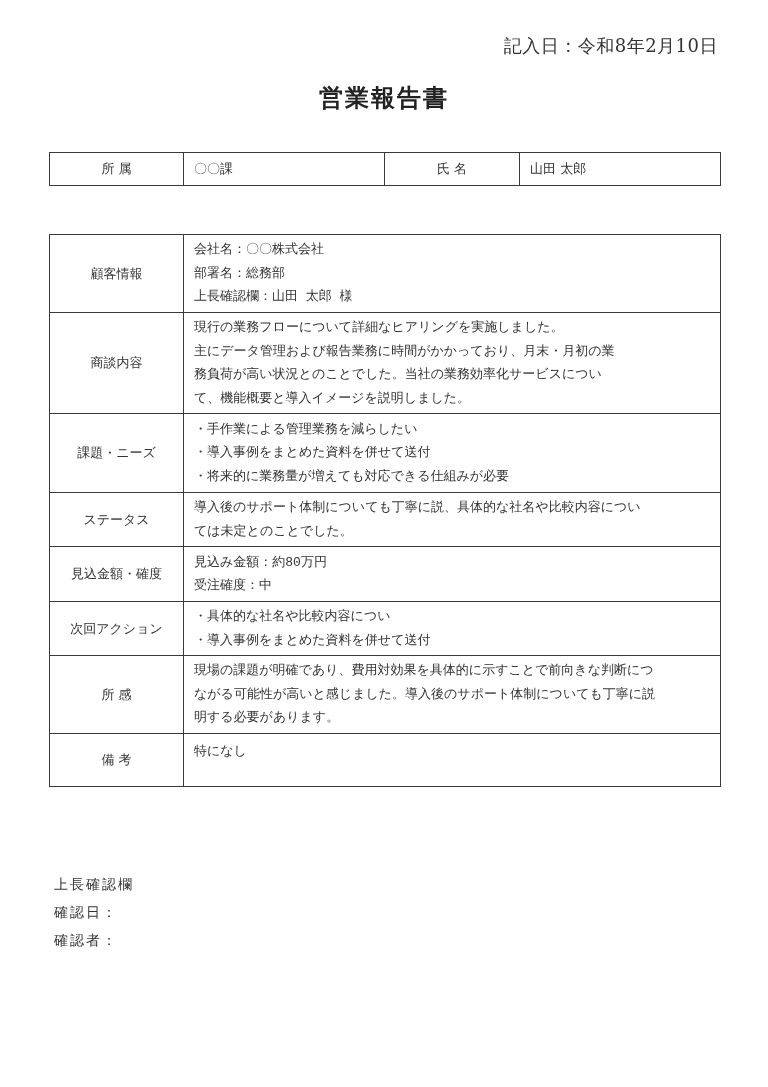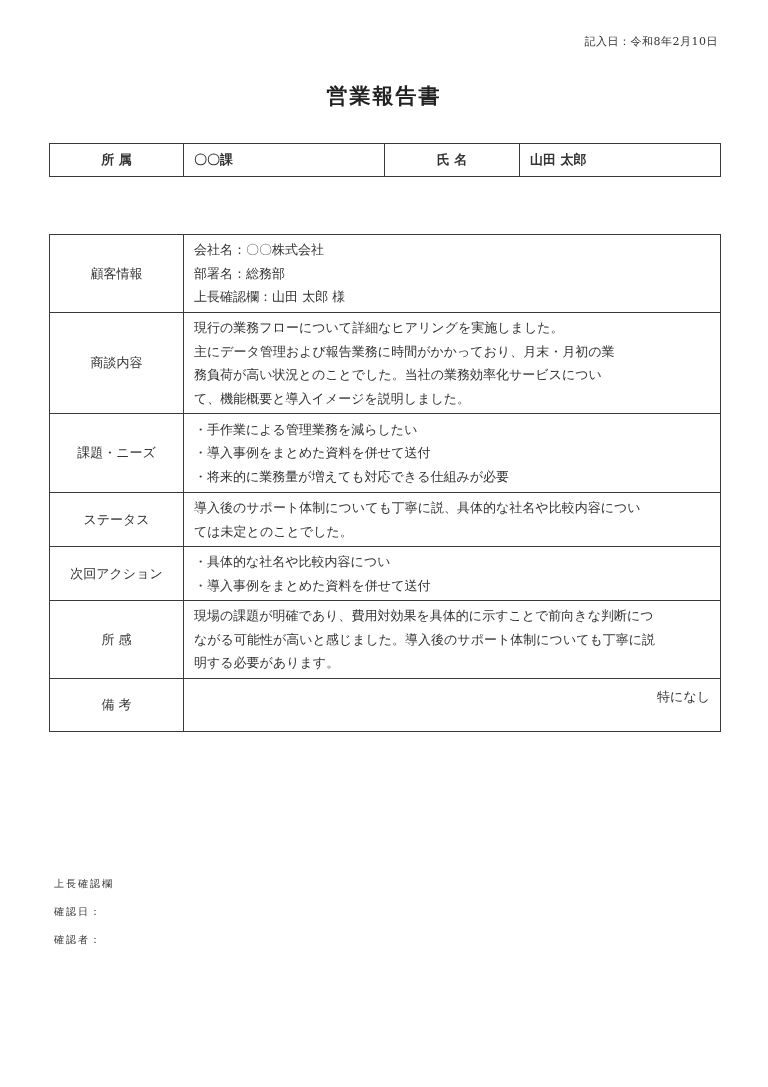--- a/index.html
+++ b/index.html
@@ -3,38 +3,38 @@
 <meta charset="utf-8">
 <style>
   html, body { margin: 0; padding: 0; background: #ffffff; }
   body {
     width: 768px; height: 1087px; position: relative; overflow: hidden;
     font-family: "DejaVu Serif", "Liberation Serif", serif;
     color: #222;
   }
   .entry-date {
     position: absolute; top: 34px; right: 50px;
-    font-size: 11px; color: #333; letter-spacing: 0.5px;
+    font-size: 18px; color: #333; letter-spacing: 0.5px;
   }
   .title {
     position: absolute; top: 82px; left: 0; width: 768px; text-align: center;
-    font-size: 21px; font-weight: bold; color: #222; letter-spacing: 2px;
+    font-size: 24px; font-weight: bold; color: #222; letter-spacing: 2px;
   }
   table { border-collapse: collapse; position: absolute; left: 49px; width: 671px; table-layout: fixed; }
   td { border: 1px solid #3a3a3a; font-size: 13px; color: #333; vertical-align: middle; }
   td.label { text-align: center; }
   td.value { padding: 0 10px; }
-  #header-table { top: 143px; font-weight: bold; }
+  #header-table { top: 152px; }
   #header-table td { height: 30px; }
   #detail-table { top: 234px; }
   #detail-table td.value { padding: 3px 10px; line-height: 23.5px; vertical-align: middle; }
-  #detail-table td.value.top { vertical-align: top; padding-top: 6px; text-align: right; }
-  .line { display: block; white-space: nowrap; }
+  #detail-table td.value.top { vertical-align: top; padding-top: 6px; }
+  .line { display: block; white-space: nowrap; font-family: Liberation Mono, monospace; }
   .approval {
-    position: absolute; left: 54px; top: 870px; font-size: 10px; color: #333;
+    position: absolute; left: 54px; top: 870px; font-size: 14px; color: #333;
     line-height: 28px; letter-spacing: 2px;
   }
   .approval div { display: block; }
 </style>
 </head>
 <body>
 
 <div class="entry-date">記入日：令和8年2月10日</div>
 <div class="title">営業報告書</div>
 
@@ -86,20 +86,27 @@
       <span class="line">・将来的に業務量が増えても対応できる仕組みが必要</span>
     </td>
   </tr>
   <tr style="height:54px">
     <td class="label">ステータス</td>
     <td class="value">
       <span class="line">導入後のサポート体制についても丁寧に説、具体的な社名や比較内容につい</span>
       <span class="line">ては未定とのことでした。</span>
     </td>
   </tr>
+  <tr style="height:55px">
+    <td class="label">見込金額・確度</td>
+    <td class="value">
+      <span class="line">見込み金額：約80万円</span>
+      <span class="line">受注確度：中</span>
+    </td>
+  </tr>
   <tr style="height:39px">
     <td class="label">次回アクション</td>
     <td class="value">
       <span class="line">・具体的な社名や比較内容につい</span>
       <span class="line">・導入事例をまとめた資料を併せて送付</span>
     </td>
   </tr>
   <tr style="height:78px">
     <td class="label">所 感</td>
     <td class="value">

